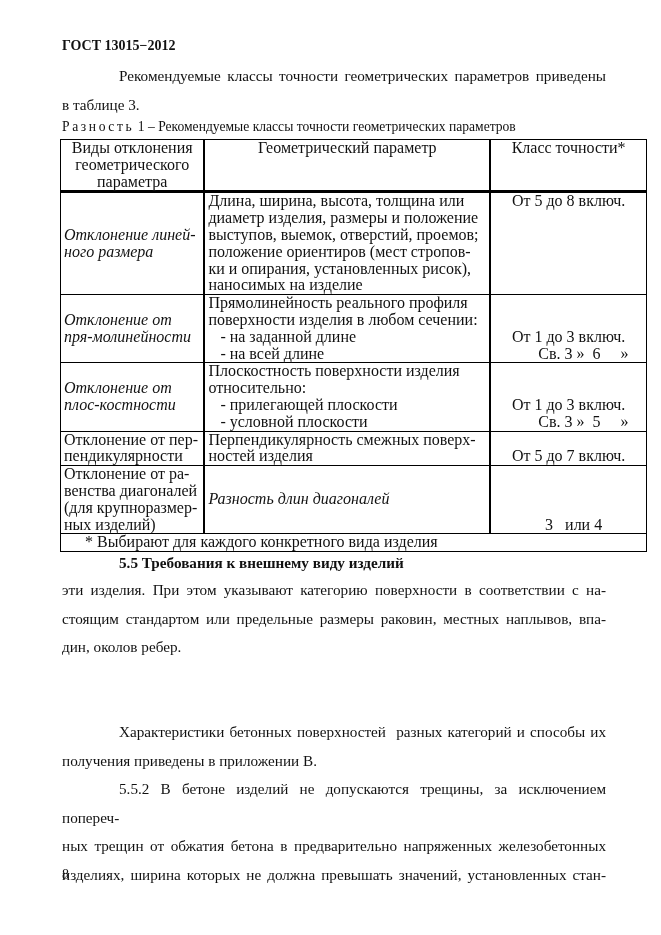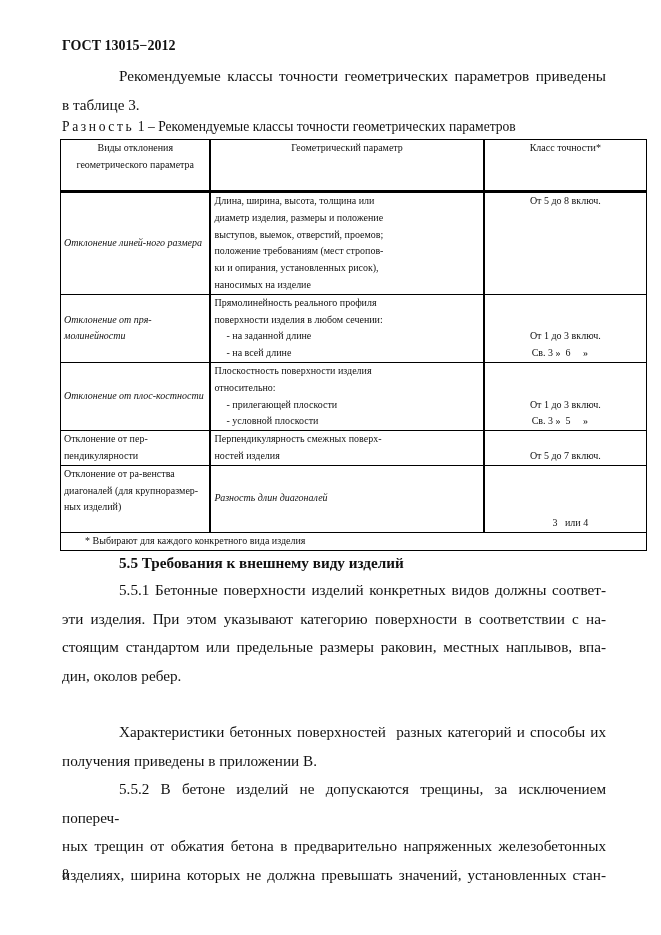--- a/index.html
+++ b/index.html
@@ -15,21 +15,21 @@
     font-size: 15.2px; line-height: 28.5px; text-align: justify;
   }
   .line { display: block; white-space: nowrap; }
   .justify-line { display: block; text-align: justify; text-align-last: justify; white-space: normal; }
   .indent { text-indent: 57px; }
   .caption { left: 62px; top: 119px; font-size: 13.6px; white-space: nowrap; }
   .caption .spaced { letter-spacing: 2.6px; }
 
   table.t {
     position: absolute; left: 60px; top: 139px; width: 587px;
-    border-collapse: collapse; font-size: 10px; line-height: 16.8px;
+    border-collapse: collapse; font-size: 16px; line-height: 16.8px;
   }
   table.t td {
     border: 1px solid #000; vertical-align: top; padding: 0 3px;
   }
   table.t col.c1 { width: 140px; }
   table.t col.c2 { width: 255px; }
   table.t col.c3 { width: 152px; }
   table.t td.c1 { border-right: 2px solid #000; }
   table.t td.c2 { border-right: 2px solid #000; }
   table.t tr.head td { text-align: center; height: 50px; border-bottom: 3px solid #000; }
@@ -71,21 +71,21 @@
     <td class="c2">Геометрический параметр</td>
     <td class="c3">Класс точности*</td>
   </tr>
 
   <tr style="height:100px;">
     <td class="c1 mid"><span>Отклонение линей-ного размера</span></td>
     <td class="c2">
       <span class="line">Длина, ширина, высота, толщина или</span>
       <span class="line">диаметр изделия, размеры и положение</span>
       <span class="line">выступов, выемок, отверстий, проемов;</span>
-      <span class="line">положение требованиям (мест стропов-</span>
+      <span class="line">положение ориентиров (мест стропов-</span>
       <span class="line">ки и опирания, установленных рисок),</span>
       <span class="line">наносимых на изделие</span>
     </td>
     <td class="c3 center">
       <span class="cls-line">От 5 до 8 включ.</span>
     </td>
   </tr>
 
   <tr style="height:67px;">
     <td class="c1 mid"><span>Отклонение от пря-молинейности</span></td>
@@ -138,21 +138,20 @@
 
   <tr>
     <td colspan="3" class="foot-cell">* Выбирают для каждого конкретного вида изделия</td>
   </tr>
 </tbody>
   </table>
 
 <div class="abs h55">5.5 Требования к внешнему виду изделий</div>
 
 <div class="para" style="top:576px;">
-  <span class="justify-line indent">5.5.1 Бетонные поверхности изделий конкретных видов должны соответ-</span>
   <span class="justify-line">эти изделия. При этом указывают категорию поверхности в соответствии с на-</span>
   <span class="justify-line">стоящим стандартом или предельные размеры раковин, местных наплывов, впа-</span>
   <span class="line">дин, околов ребер.</span>
 </div>
 
 <div class="para" style="top:718px;">
   <span class="justify-line indent" style="white-space:pre-wrap;">Характеристики бетонных поверхностей  разных категорий и способы их</span>
   <span class="line">получения приведены в приложении В.</span>
 </div>
 

